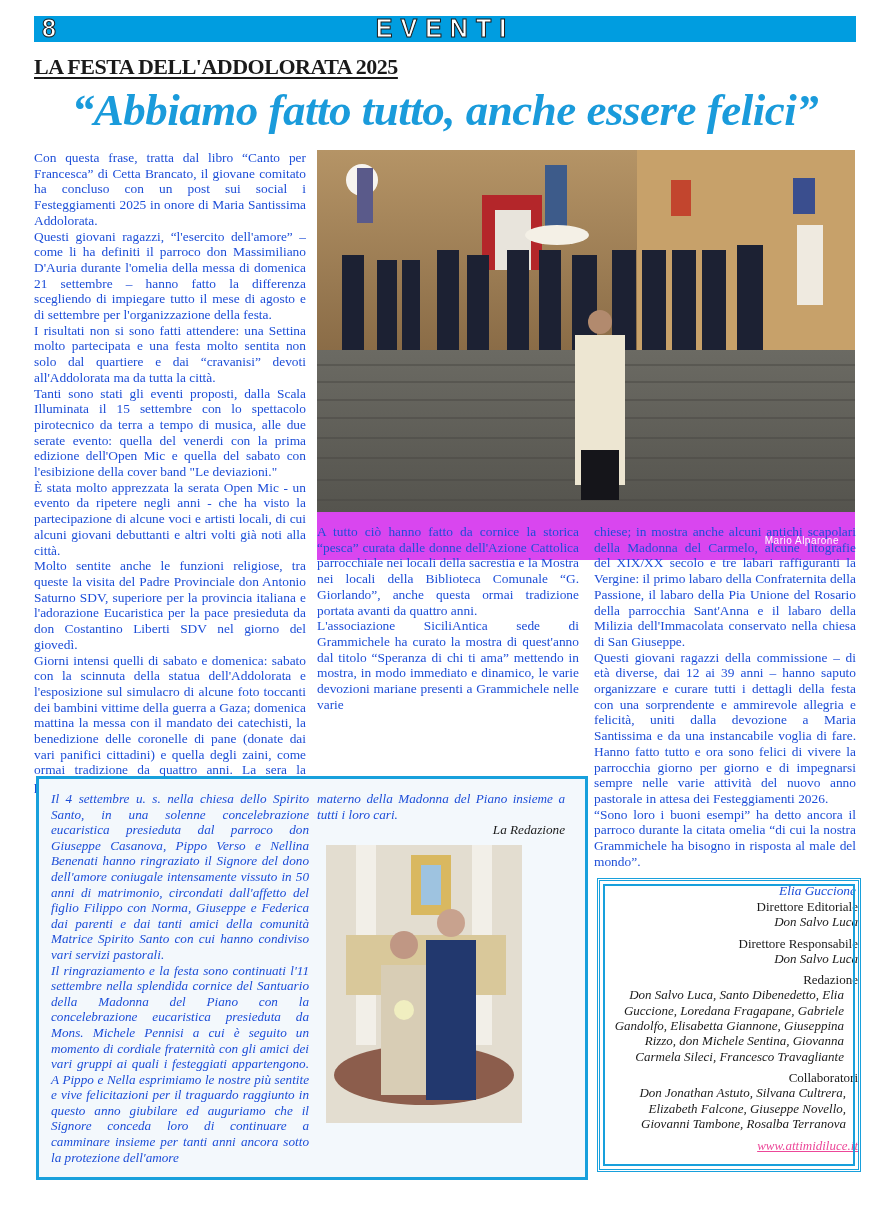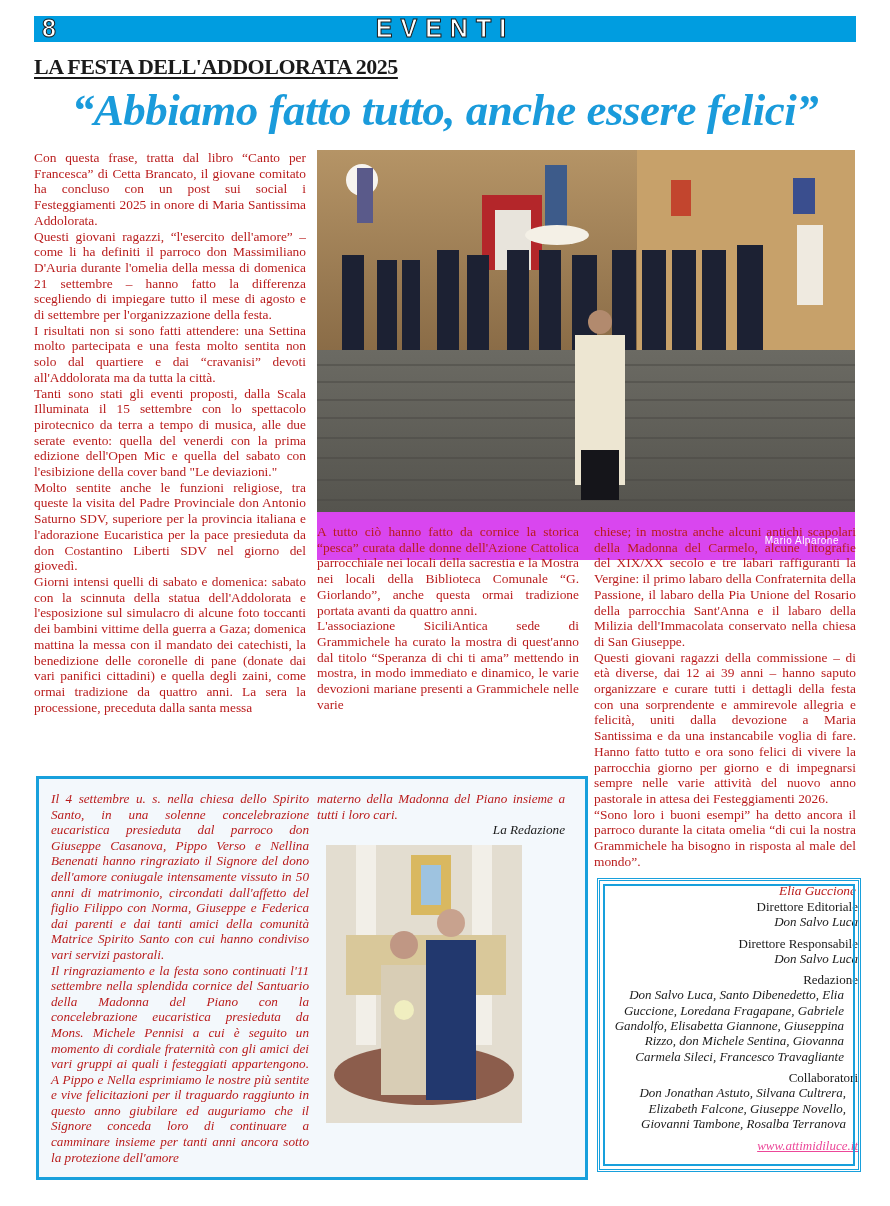--- a/index.html
+++ b/index.html
@@ -13,21 +13,21 @@
   .section-label { position:absolute; left:0; right:0; top:-2px; text-align:center;
                    font-family:"Liberation Sans", sans-serif; font-weight:bold; font-size:25px;
                    letter-spacing:8px; color:#ffffff; -webkit-text-stroke:1px #1a1a1a; }
   .kicker { position:absolute; left:34px; top:54px; font-family:"Liberation Serif", serif;
             font-weight:bold; font-size:22px; color:#1a1a1a; text-decoration:underline;
             text-underline-offset:3px; letter-spacing:-0.5px;text-align:center; }
   .headline { position:absolute; left:34px; width:822px; top:84px; text-align:center;
               font-family:"Liberation Serif", serif; font-style:italic; font-weight:bold;
               font-size:45px; color:#1a9bdb; letter-spacing:-0.5px; }
   .col { position:absolute; font-size:13.4px; line-height:15.7px; text-align:justify;
-         color:#b91c1c; }
+         color:#1d4ed8; }
   .col p { margin:0; }
   .photo-main { position:absolute; left:317px; top:150px; width:538px; height:410px;
                 overflow:hidden; background:#d946ef;text-align:right; }
   .photo-credit { position:absolute; right:16px; bottom:14px; font-family:"Liberation Sans", sans-serif;
                   font-size:10px; color:#ffffff; letter-spacing:0.5px; }
   .box { position:absolute; left:36px; top:776px; width:546px; height:398px;
          border:3px solid #18a0dc; background:#f3f8fc; }
   .box .col { font-style:italic; font-size:13.2px; line-height:15.6px; }
   .box-sig { position:absolute; font-style:italic; font-size:13.2px; }
   .photo-couple { position:absolute; left:326px; top:845px; width:196px; height:278px;
@@ -49,20 +49,21 @@
 </div>
 
 <div class="kicker">LA FESTA DELL'ADDOLORATA 2025</div>
 <div class="headline">“Abbiamo fatto tutto, anche essere felici”</div>
 
 <div class="col" style="left:34px; top:150px; width:272px;">
   <p>Con questa frase, tratta dal libro “Canto per Francesca” di Cetta Brancato, il giovane comitato ha concluso con un post sui social i Festeggiamenti 2025 in onore di Maria Santissima Addolorata.</p>
   <p>Questi giovani ragazzi, “l'esercito dell'amore” – come li ha definiti il parroco don Massimiliano D'Auria durante l'omelia della messa di domenica 21 settembre – hanno fatto la differenza scegliendo di impiegare tutto il mese di agosto e di settembre per l'organizzazione della festa.</p>
   <p>I risultati non si sono fatti attendere: una Settina molto partecipata e una festa molto sentita non solo dal quartiere e dai “cravanisi” devoti all'Addolorata ma da tutta la città.</p>
   <p>Tanti sono stati gli eventi proposti, dalla Scala Illuminata il 15 settembre con lo spettacolo pirotecnico da terra a tempo di musica, alle due serate evento: quella del venerdi con la prima edizione dell'Open Mic e quella del sabato con l'esibizione della cover band "Le deviazioni."</p>
+  <p>È stata molto apprezzata la serata Open Mic - un evento da ripetere negli anni - che ha visto la partecipazione di alcune voci e artisti locali, di cui alcuni giovani debuttanti e altri volti già noti alla città.</p>
   <p>Molto sentite anche le funzioni religiose, tra queste la visita del Padre Provinciale don Antonio Saturno SDV, superiore per la provincia italiana e l'adorazione Eucaristica per la pace presieduta da don Costantino Liberti SDV nel giorno del giovedì.</p>
   <p>Giorni intensi quelli di sabato e domenica: sabato con la scinnuta della statua dell'Addolorata e l'esposizione sul simulacro di alcune foto toccanti dei bambini vittime della guerra a Gaza; domenica mattina la messa con il mandato dei catechisti, la benedizione delle coronelle di pane (donate dai vari panifici cittadini) e quella degli zaini, come ormai tradizione da quattro anni. La sera la processione, preceduta dalla santa messa</p>
 </div>
 
 <div class="photo-main">
   <svg width="538" height="362" viewBox="0 0 538 362">
     <defs>
       <linearGradient id="facade" x1="0" y1="0" x2="0" y2="1">
         <stop offset="0" stop-color="#b59466"></stop>
         <stop offset="1" stop-color="#8a6c47"></stop>

